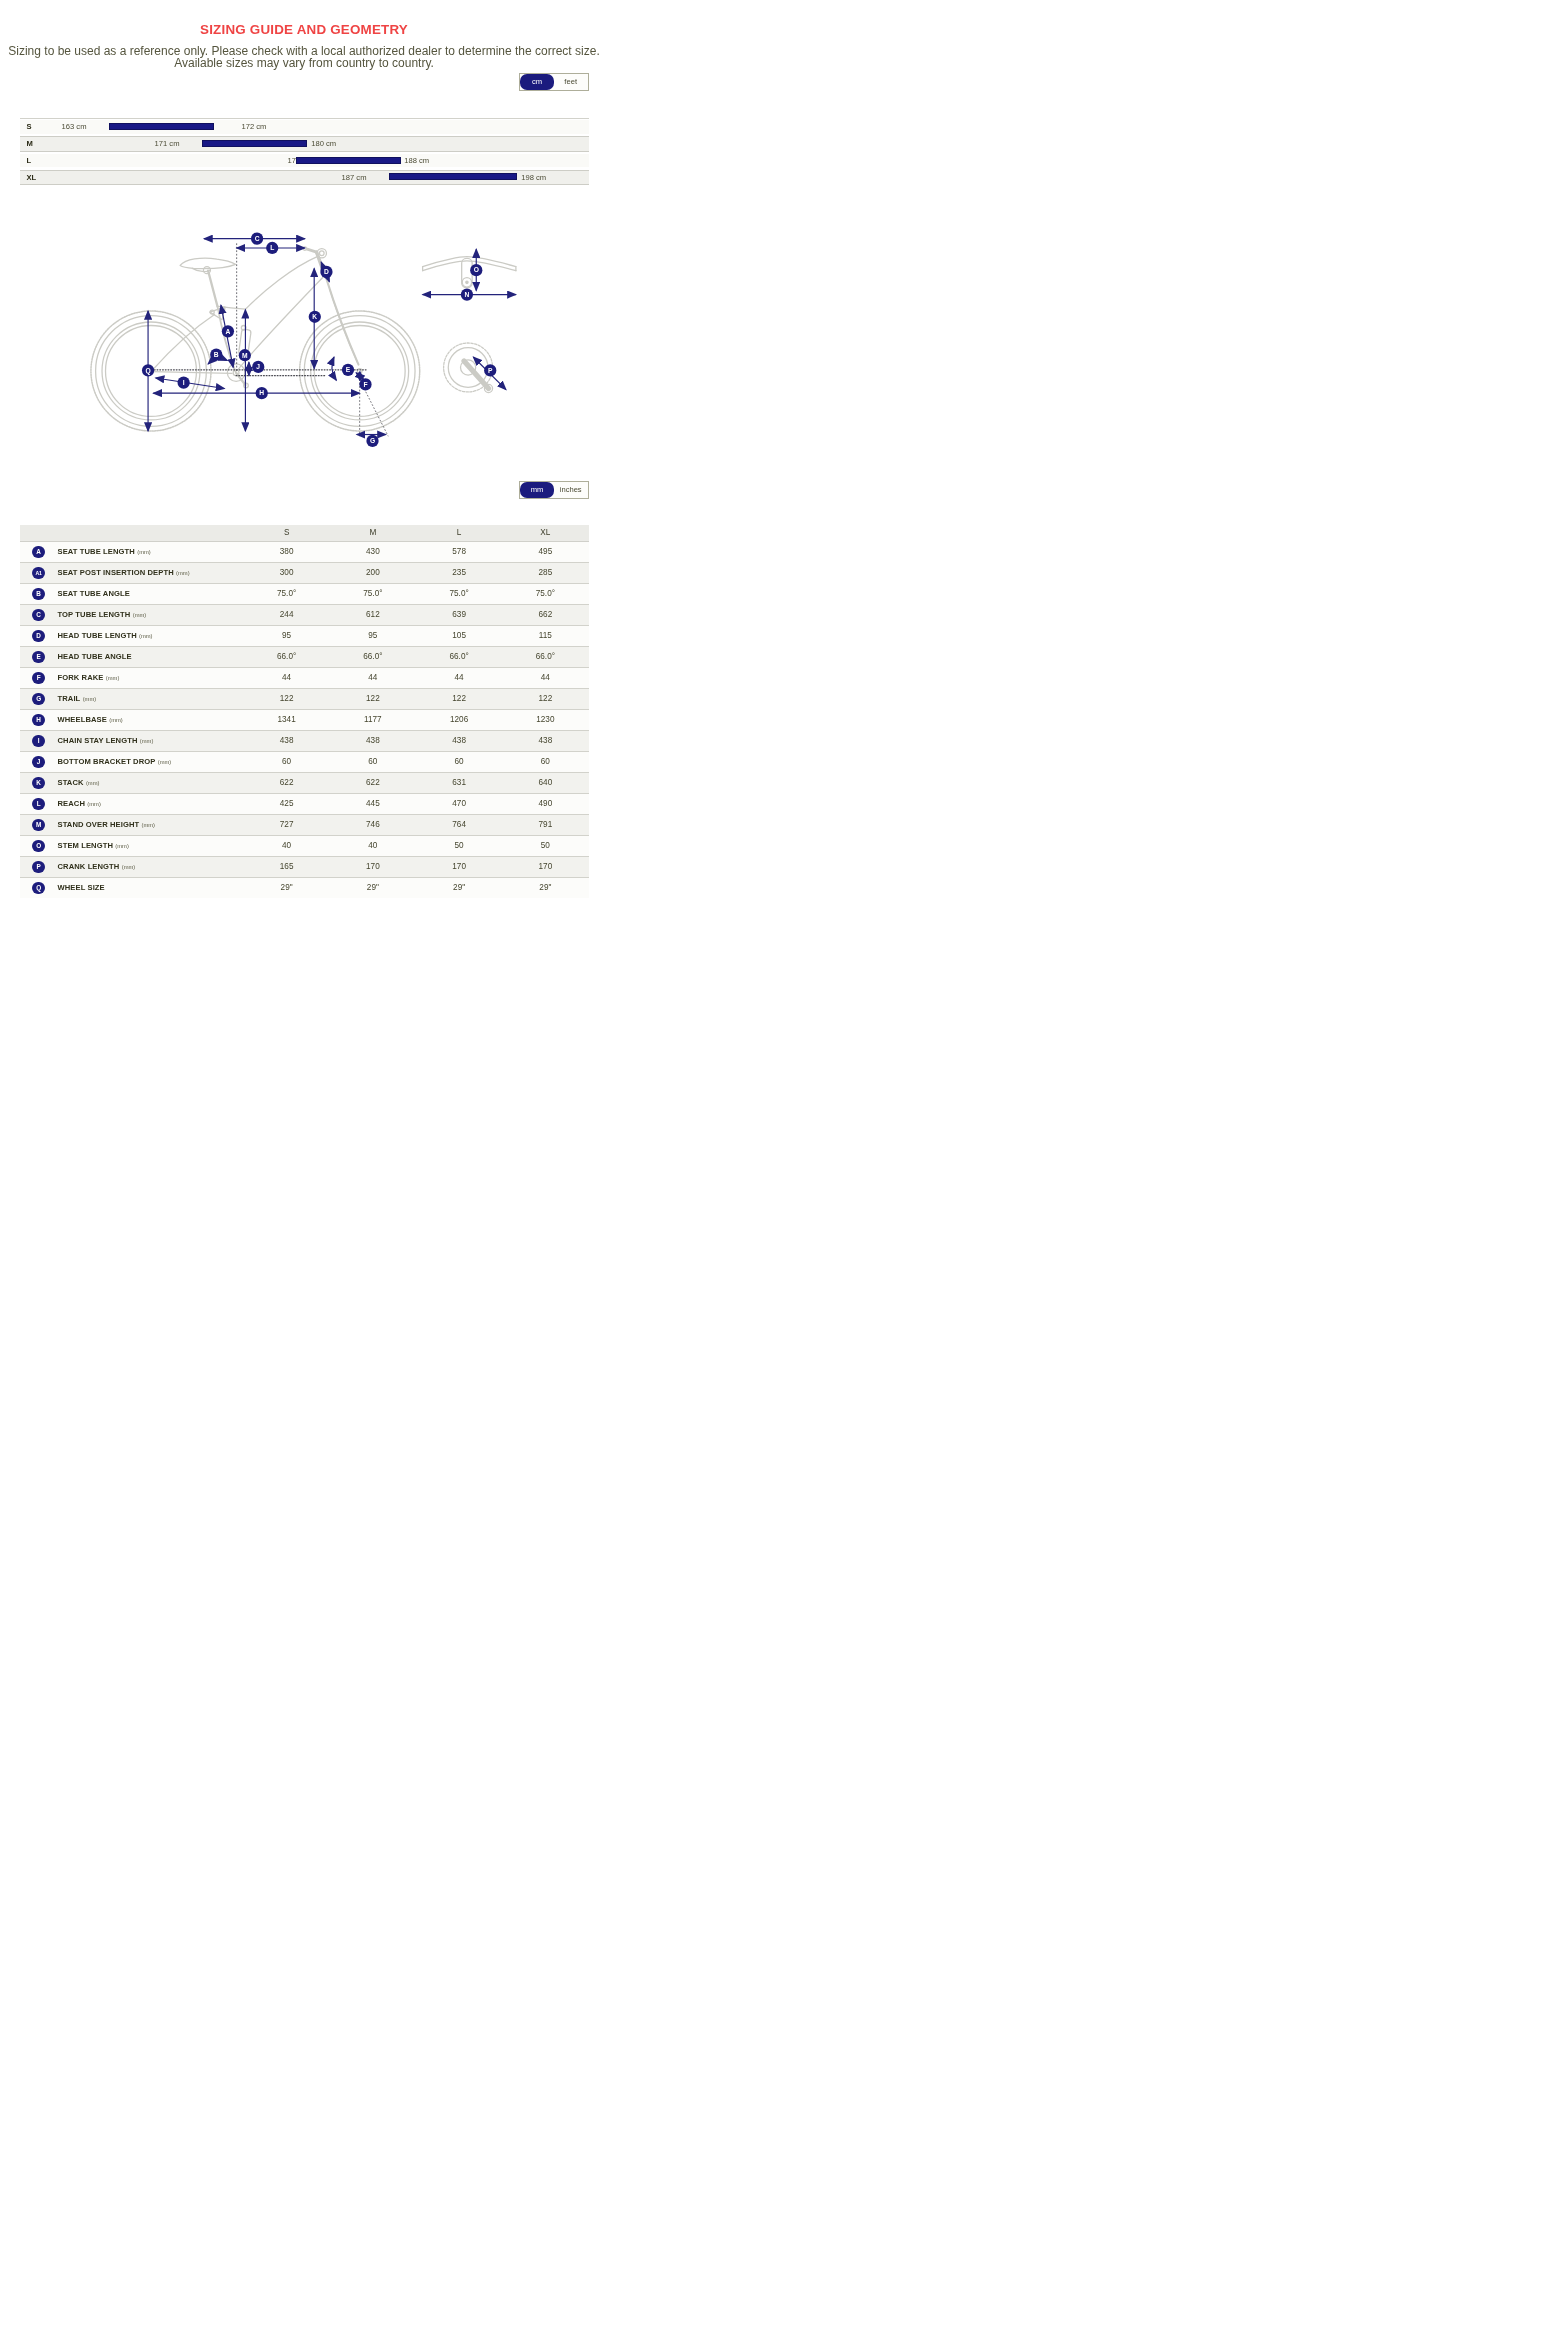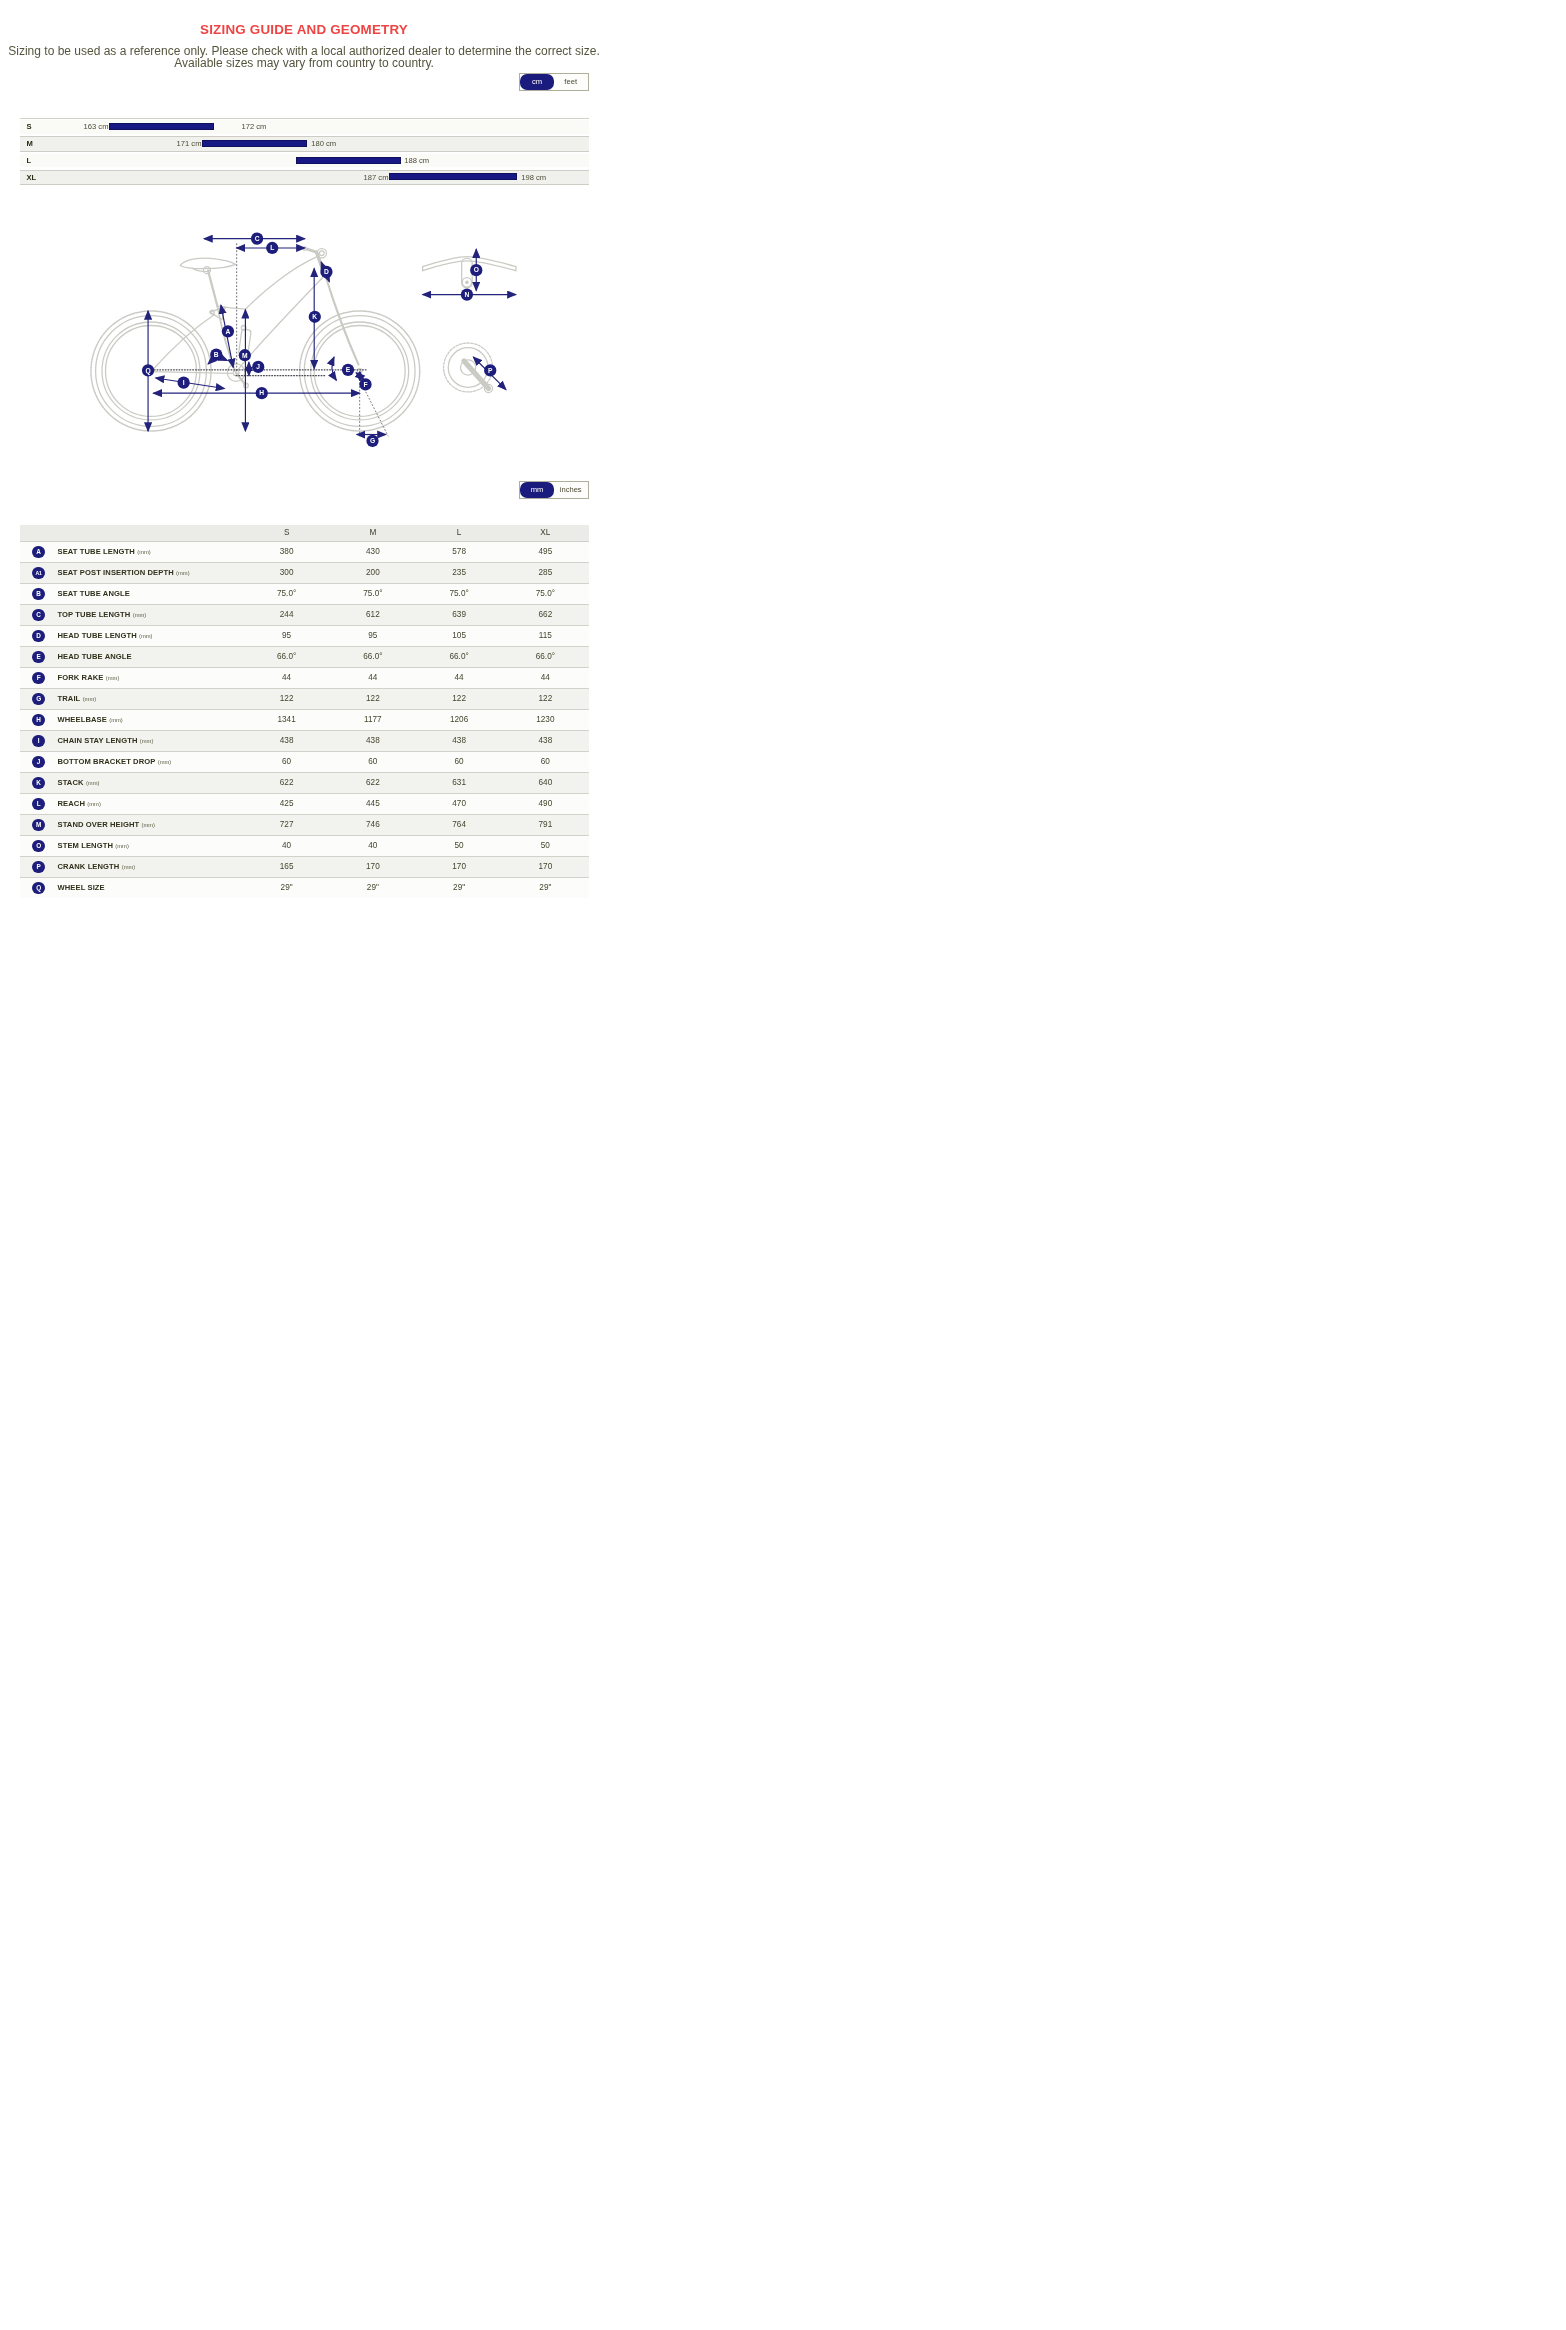--- a/index.html
+++ b/index.html
@@ -41,21 +41,21 @@
     font-weight:700; font-size:7.6px; color:#2b2b16;
   }
   .size-row .bar{
     position:absolute; top:2.9px; height:7px;
     background:#181885; border:0.6px solid #10105e; box-sizing:border-box;
   }
   .size-row .val{
     position:absolute; top:0; height:13.4px; line-height:13.4px;
     font-size:7.6px; color:#4c4c36; white-space:nowrap;
   }
-  .size-row .val.from{transform:translateX(-100%); padding-right:0;}
+  .size-row .val.from{transform:translateX(-100%); padding-right:22px;}
   .size-row .val.to{padding-left:4.7px;}
   
   .diagram{position:relative; height:251px; margin-top:29px;}
   .diagram svg{position:absolute; left:0; top:0;}
   
   .geo-table{margin-top:26px;}
   .geo-row{
     display:grid; grid-template-columns:38px 186px repeat(4,1fr);
     align-items:center; height:20px; background:#fcfcfa;
   }

